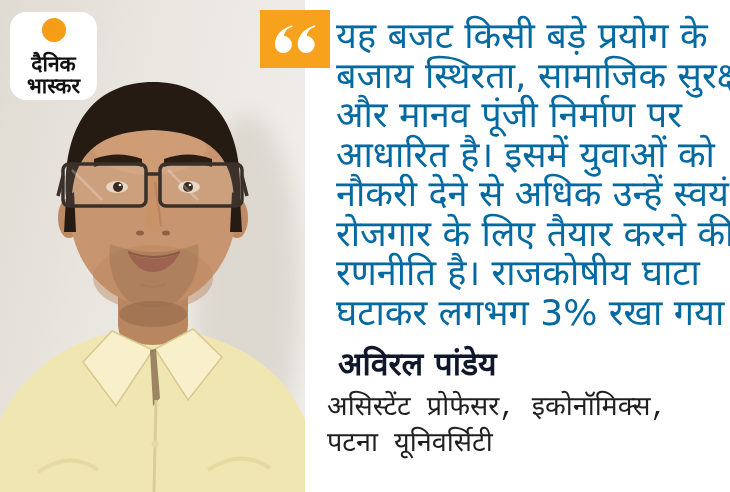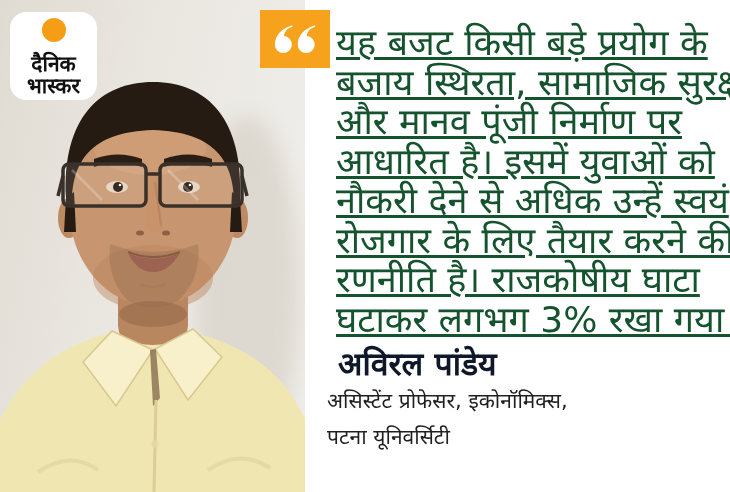--- a/index.html
+++ b/index.html
@@ -23,31 +23,31 @@
   }
   .logo .l1{margin-top:11px;}
   
   .qmark{
     position:absolute;left:260px;top:10px;width:70px;height:58px;
     background:#F6A21C;display:flex;align-items:center;justify-content:center;
   }
   .qmark svg{display:block;}
   
   .quote{
-    position:absolute;left:336px;top:23px;width:392px;
-    color:#14532d;font-size:36px;line-height:39.5px;text-decoration:underline;
+    position:absolute;left:336px;top:16px;width:392px;
+    color:#0369a1;font-size:36px;line-height:39.5px;
   }
   .qline{height:39.5px;white-space:nowrap;}
   
   .author-name{
     position:absolute;left:338px;top:341px;
     color:#0f172a;font-size:32px;font-weight:700;white-space:nowrap;
   }
   .role1,.role2{
-    position:absolute;left:327px;color:#1F1F1F;font-size:21px;white-space:nowrap;
+    position:absolute;left:327px;color:#1F1F1F;font-size:27px;white-space:nowrap;font-family:Liberation Mono, monospace;
   }
   .role1{top:386px;}
   .role2{top:422px;}
 </style>
 </head>
 <body>
 
 <div class="canvas">
 
   <div class="photo" role="img" aria-label="पोर्ट्रेट: चश्मा और हल्की पीली शर्ट पहने व्यक्ति">

